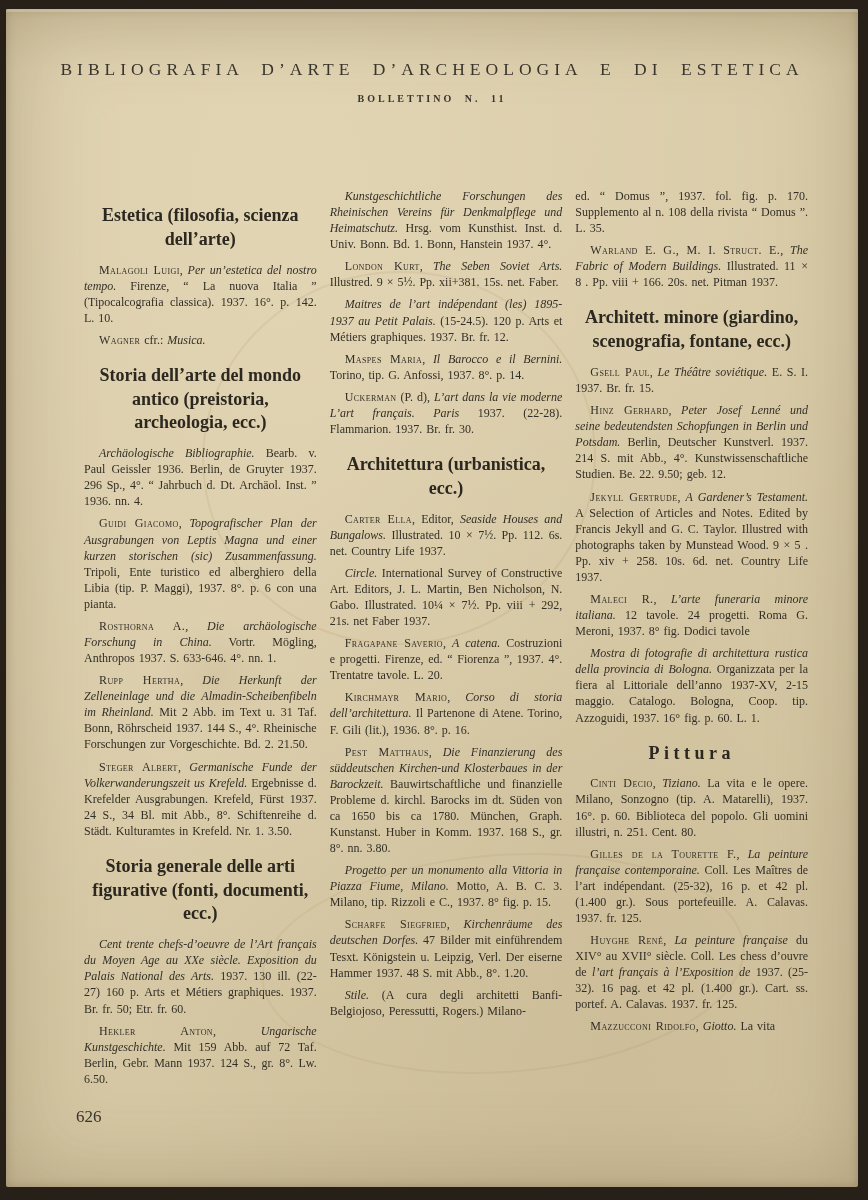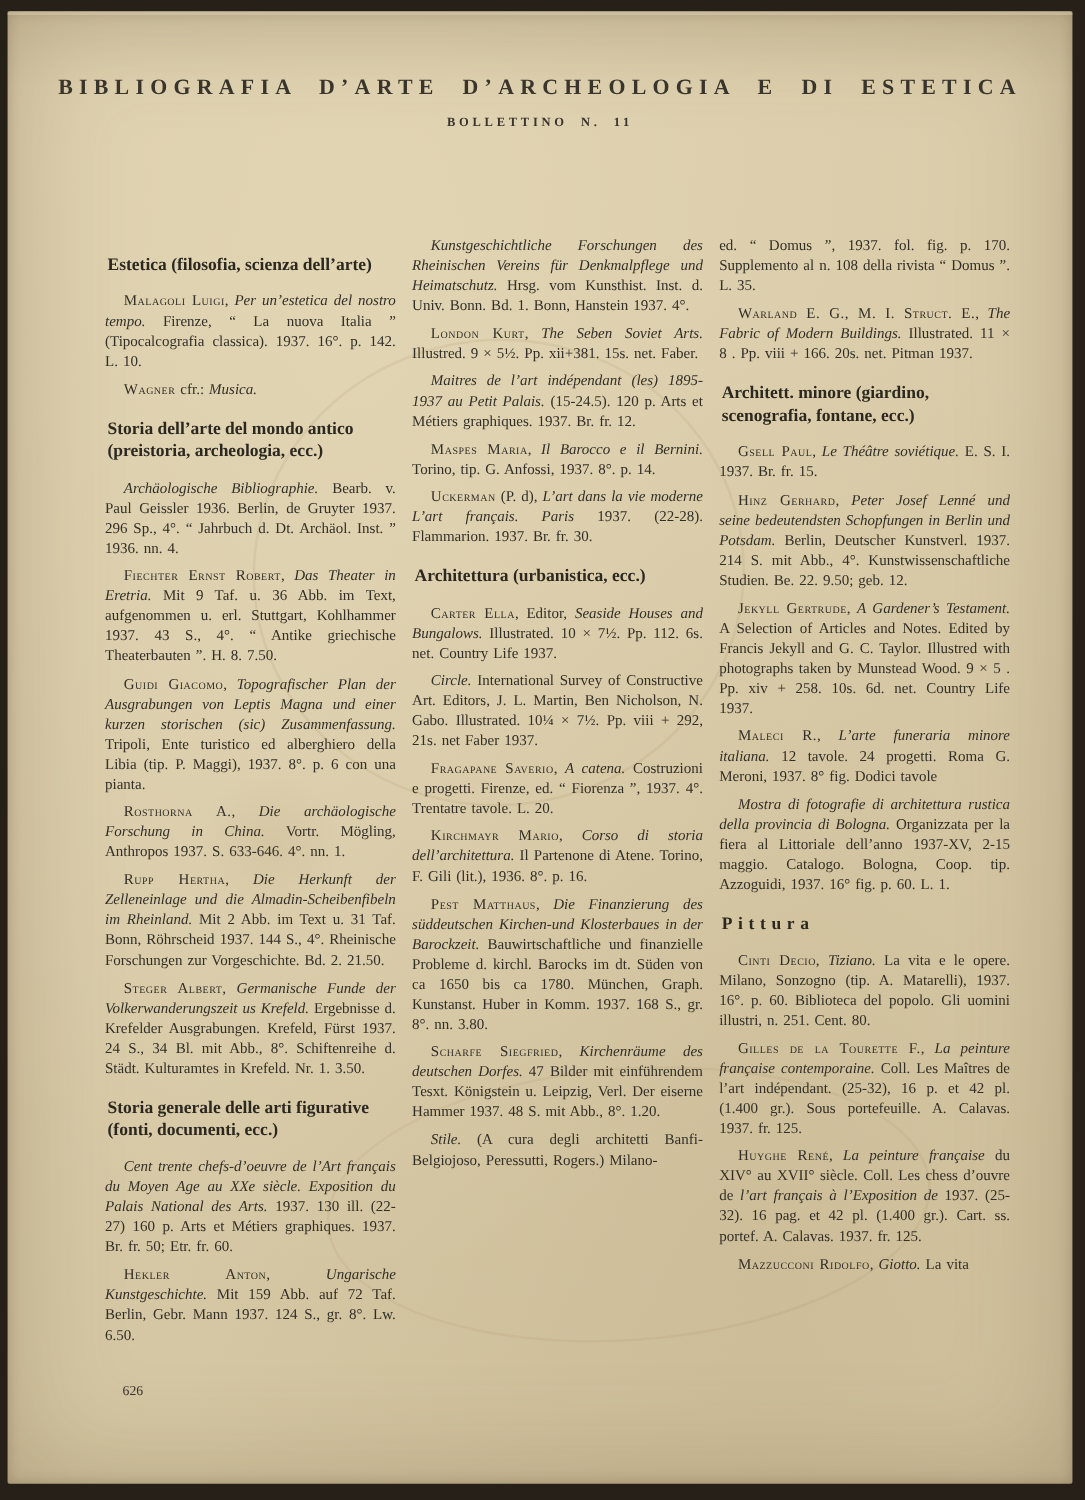--- a/index.html
+++ b/index.html
@@ -15,48 +15,48 @@
       radial-gradient(ellipse at 32% 18%, rgba(255,246,222,0.20), rgba(255,246,222,0) 60%),
       radial-gradient(ellipse at 72% 85%, rgba(125,95,52,0.10), rgba(125,95,52,0) 55%),
       linear-gradient(180deg,#d2c4a0 0%, #dbcdaa 5%, #d9cba8 60%, #d4c6a2 100%);
     box-shadow: inset 0 0 90px rgba(92,72,40,0.28), inset 0 0 10px rgba(60,45,25,0.25);
     border-radius:2px;
     color:#332f27;
   }
   .topsliver{position:absolute;left:0;top:0;right:0;height:3px;background:rgba(250,242,218,0.28);}
   .header{padding-top:50px;text-align:center;}
   .title{
-    font-size:17.5px;font-weight:bold;color:#3a352c;
+    font-size:17.5px;font-weight:normal;color:#3a352c;
     letter-spacing:5px;word-spacing:9px;white-space:nowrap;text-align:center;
   }
   .subtitle{
     margin-top:13px;font-size:10px;font-weight:bold;color:#3a352c;
     letter-spacing:3px;word-spacing:5px;
   }
   .columns{
     display:flex;gap:13px;align-items:flex-start;
     padding:0 50px 0 78px;margin-top:84px;
     height:905px;overflow:hidden;
   }
   .col{flex:1 1 0;min-width:0;}
   .entry{
     margin:0 0 6px 0;font-size:12px;line-height:1.34;
     text-align:justify;text-indent:15px;word-spacing:1px;color:#332f27;
   }
   .entry.noindent{text-indent:0;}
   .sec-heading{
-    font-weight:bold;color:#2c2820;
-    font-size:14px;line-height:1.32;margin:16px 2px 10px 2px;
+    font-weight:bold;text-align:center;color:#2c2820;
+    font-size:18px;line-height:1.32;margin:16px 2px 10px 2px;
   }
   .sec-heading.wide{letter-spacing:4.5px;}
   .sc{font-variant:small-caps;letter-spacing:0.4px;}
   .i{font-style:italic;}
   .r{font-style:normal;}
   .page-number{
-    position:absolute;left:92px;top:1098px;font-size:11px;color:#3a352c;
+    position:absolute;left:70px;top:1098px;font-size:17px;color:#3a352c;
   }
   .stain{position:absolute;border-radius:50%;pointer-events:none;}
   .ring1{left:196px;top:262px;width:390px;height:370px;border:2px solid rgba(130,95,45,0.09);transform:rotate(-6deg);}
   .ring2{left:255px;top:845px;width:480px;height:215px;border:2px solid rgba(130,95,45,0.075);transform:rotate(-4deg);}
   .smudge{left:150px;top:610px;width:120px;height:110px;background:radial-gradient(circle, rgba(120,85,40,0.07), rgba(120,85,40,0) 70%);}
 </style>
 </head>
 <body>
 
 <div class="page">
@@ -70,41 +70,41 @@
     <div class="subtitle">BOLLETTINO N. 11</div>
   </div>
 
   <div class="columns">
     <div class="col">
         <div class="sec-heading">Estetica (filosofia, scienza dell’arte)</div>
         <p class="entry"><span class="sc">Malagoli Luigi</span><span class="r">, </span><span class="i">Per un’estetica del nostro tempo.</span><span class="r"> Firenze, “ La nuova Italia ” (Tipocalcografia classica). 1937. 16°. p. 142. L. 10.</span></p>
         <p class="entry"><span class="sc">Wagner</span><span class="r"> cfr.: </span><span class="i">Musica.</span></p>
         <div class="sec-heading">Storia dell’arte del mondo antico (preistoria, archeologia, ecc.)</div>
         <p class="entry"><span class="i">Archäologische Bibliographie.</span><span class="r"> Bearb. v. Paul Geissler 1936. Berlin, de Gruyter 1937. 296 Sp., 4°. “ Jahrbuch d. Dt. Archäol. Inst. ” 1936. nn. 4.</span></p>
-        <p class="entry"><span class="sc">Fiechter Ernst Robert</span><span class="r">, </span><span class="i">Das Theater in Eretria.</span><span class="r"> Mit 9 Taf. u. 36 Abb. im Text, aufgenommen u. erl. Stuttgart, Kohlhammer 1937. 43 S., 4°. “ Antike griechische Theaterbauten ”. H. 8. 7.50.</span></p>
         <p class="entry"><span class="sc">Guidi Giacomo</span><span class="r">, </span><span class="i">Topografischer Plan der Ausgrabungen von Leptis Magna und einer kurzen storischen (sic) Zusammenfassung.</span><span class="r"> Tripoli, Ente turistico ed alberghiero della Libia (tip. P. Maggi), 1937. 8°. p. 6 con una pianta.</span></p>
         <p class="entry"><span class="sc">Rosthorna A.</span><span class="r">, </span><span class="i">Die archäologische Forschung in China.</span><span class="r"> Vortr. Mögling, Anthropos 1937. S. 633-646. 4°. nn. 1.</span></p>
         <p class="entry"><span class="sc">Rupp Hertha</span><span class="r">, </span><span class="i">Die Herkunft der Zelleneinlage und die Almadin-Scheibenfibeln im Rheinland.</span><span class="r"> Mit 2 Abb. im Text u. 31 Taf. Bonn, Röhrscheid 1937. 144 S., 4°. Rheinische Forschungen zur Vorgeschichte. Bd. 2. 21.50.</span></p>
         <p class="entry"><span class="sc">Steger Albert</span><span class="r">, </span><span class="i">Germanische Funde der Volkerwanderungszeit us Krefeld.</span><span class="r"> Ergebnisse d. Krefelder Ausgrabungen. Krefeld, Fürst 1937. 24 S., 34 Bl. mit Abb., 8°. Schiftenreihe d. Städt. Kulturamtes in Krefeld. Nr. 1. 3.50.</span></p>
         <div class="sec-heading">Storia generale delle arti figurative (fonti, documenti, ecc.)</div>
         <p class="entry"><span class="i">Cent trente chefs-d’oeuvre de l’Art français du Moyen Age au XXe siècle. Exposition du Palais National des Arts.</span><span class="r"> 1937. 130 ill. (22-27) 160 p. Arts et Métiers graphiques. 1937. Br. fr. 50; Etr. fr. 60.</span></p>
         <p class="entry"><span class="sc">Hekler Anton</span><span class="r">, </span><span class="i">Ungarische Kunstgeschichte.</span><span class="r"> Mit 159 Abb. auf 72 Taf. Berlin, Gebr. Mann 1937. 124 S., gr. 8°. Lw. 6.50.</span></p>
       </div>
     <div class="col">
         <p class="entry"><span class="i">Kunstgeschichtliche Forschungen des Rheinischen Vereins für Denkmalpflege und Heimatschutz.</span><span class="r"> Hrsg. vom Kunsthist. Inst. d. Univ. Bonn. Bd. 1. Bonn, Hanstein 1937. 4°.</span></p>
         <p class="entry"><span class="sc">London Kurt</span><span class="r">, </span><span class="i">The Seben Soviet Arts.</span><span class="r"> Illustred. 9 × 5½. Pp. xii+381. 15s. net. Faber.</span></p>
         <p class="entry"><span class="i">Maitres de l’art indépendant (les) 1895-1937 au Petit Palais.</span><span class="r"> (15-24.5). 120 p. Arts et Métiers graphiques. 1937. Br. fr. 12.</span></p>
         <p class="entry"><span class="sc">Maspes Maria</span><span class="r">, </span><span class="i">Il Barocco e il Bernini.</span><span class="r"> Torino, tip. G. Anfossi, 1937. 8°. p. 14.</span></p>
         <p class="entry"><span class="sc">Uckerman</span><span class="r"> (P. d), </span><span class="i">L’art dans la vie moderne L’art français. Paris</span><span class="r"> 1937. (22-28). Flammarion. 1937. Br. fr. 30.</span></p>
         <div class="sec-heading">Architettura (urbanistica, ecc.)</div>
         <p class="entry"><span class="sc">Carter Ella</span><span class="r">, Editor, </span><span class="i">Seaside Houses and Bungalows.</span><span class="r"> Illustrated. 10 × 7½. Pp. 112. 6s. net. Country Life 1937.</span></p>
         <p class="entry"><span class="i">Circle.</span><span class="r"> International Survey of Constructive Art. Editors, J. L. Martin, Ben Nicholson, N. Gabo. Illustrated. 10¼ × 7½. Pp. viii + 292, 21s. net Faber 1937.</span></p>
         <p class="entry"><span class="sc">Fragapane Saverio</span><span class="r">, </span><span class="i">A catena.</span><span class="r"> Costruzioni e progetti. Firenze, ed. “ Fiorenza ”, 1937. 4°. Trentatre tavole. L. 20.</span></p>
         <p class="entry"><span class="sc">Kirchmayr Mario</span><span class="r">, </span><span class="i">Corso di storia dell’architettura.</span><span class="r"> Il Partenone di Atene. Torino, F. Gili (lit.), 1936. 8°. p. 16.</span></p>
         <p class="entry"><span class="sc">Pest Matthaus</span><span class="r">, </span><span class="i">Die Finanzierung des süddeutschen Kirchen-und Klosterbaues in der Barockzeit.</span><span class="r"> Bauwirtschaftliche und finanzielle Probleme d. kirchl. Barocks im dt. Süden von ca 1650 bis ca 1780. München, Graph. Kunstanst. Huber in Komm. 1937. 168 S., gr. 8°. nn. 3.80.</span></p>
+        <p class="entry"><span class="i">Progetto per un monumento alla Vittoria in Piazza Fiume, Milano.</span><span class="r"> Motto, A. B. C. 3. Milano, tip. Rizzoli e C., 1937. 8° fig. p. 15.</span></p>
         <p class="entry"><span class="sc">Scharfe Siegfried</span><span class="r">, </span><span class="i">Kirchenräume des deutschen Dorfes.</span><span class="r"> 47 Bilder mit einführendem Tesxt. Königstein u. Leipzig, Verl. Der eiserne Hammer 1937. 48 S. mit Abb., 8°. 1.20.</span></p>
         <p class="entry"><span class="i">Stile.</span><span class="r"> (A cura degli architetti Banfi-Belgiojoso, Peressutti, Rogers.) Milano-</span></p>
       </div>
     <div class="col">
         <p class="entry noindent"><span class="r">ed. “ Domus ”, 1937. fol. fig. p. 170. Supplemento al n. 108 della rivista “ Domus ”. L. 35.</span></p>
         <p class="entry"><span class="sc">Warland E. G., M. I. Struct. E.</span><span class="r">, </span><span class="i">The Fabric of Modern Buildings.</span><span class="r"> Illustrated. 11 × 8 . Pp. viii + 166. 20s. net. Pitman 1937.</span></p>
         <div class="sec-heading">Architett. minore (giardino, scenografia, fontane, ecc.)</div>
         <p class="entry"><span class="sc">Gsell Paul</span><span class="r">, </span><span class="i">Le Théâtre soviétique.</span><span class="r"> E. S. I. 1937. Br. fr. 15.</span></p>
         <p class="entry"><span class="sc">Hinz Gerhard</span><span class="r">, </span><span class="i">Peter Josef Lenné und seine bedeutendsten Schopfungen in Berlin und Potsdam.</span><span class="r"> Berlin, Deutscher Kunstverl. 1937. 214 S. mit Abb., 4°. Kunstwissenschaftliche Studien. Be. 22. 9.50; geb. 12.</span></p>
         <p class="entry"><span class="sc">Jekyll Gertrude</span><span class="r">, </span><span class="i">A Gardener’s Testament.</span><span class="r"> A Selection of Articles and Notes. Edited by Francis Jekyll and G. C. Taylor. Illustred with photographs taken by Munstead Wood. 9 × 5 . Pp. xiv + 258. 10s. 6d. net. Country Life 1937.</span></p>

